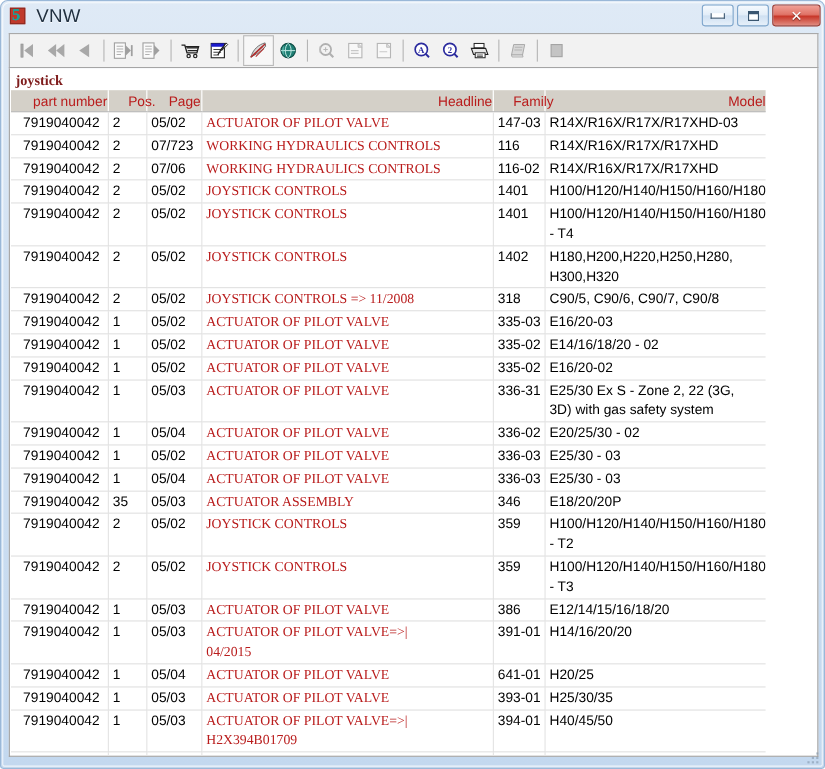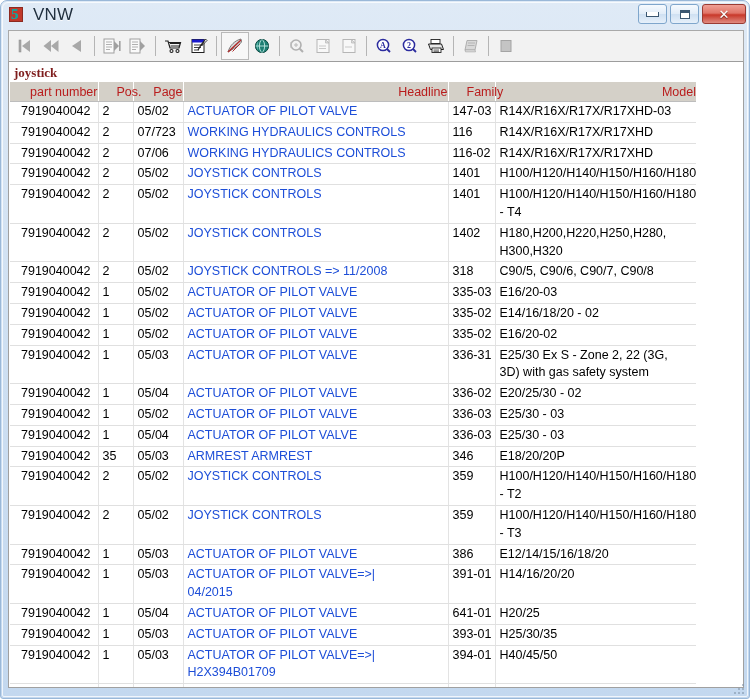--- a/index.html
+++ b/index.html
@@ -136,21 +136,21 @@
     overflow:hidden;
   }
   .grid td:last-child{border-right:none;margin-left:44px;}
   .grid tr td:first-child{border-left:none;padding-left:11px;}
   .c-part{width:88px;}
   .c-pos{width:35px;}
   .c-page{width:50px;}
   .c-head{width:265px;}
   .c-fam{width:47px;}
   .c-model{width:201px;}
-  .headline{color:#1d4ed8;}
+  .headline{color:#b91c1c;font-family:Liberation Serif, serif;}
 
   
   .gripper{
     position:absolute;right:3px;bottom:2px;width:12px;height:12px;opacity:.55;
   }
   .gripper i{position:absolute;width:2px;height:2px;background:#7f93a8;display:block;}
 </style>
 </head>
 <body>
 
@@ -480,21 +480,21 @@
             <td>1</td>
             <td>05/04</td>
             <td class="headline">ACTUATOR OF PILOT VALVE</td>
             <td>336-03</td>
             <td>E25/30 - 03</td>
           </tr>
           <tr>
             <td>7919040042</td>
             <td>35</td>
             <td>05/03</td>
-            <td class="headline">ARMREST ARMREST</td>
+            <td class="headline">ACTUATOR ASSEMBLY</td>
             <td>346</td>
             <td>E18/20/20P</td>
           </tr>
           <tr>
             <td>7919040042</td>
             <td>2</td>
             <td>05/02</td>
             <td class="headline">JOYSTICK CONTROLS</td>
             <td>359</td>
             <td>H100/H120/H140/H150/H160/H180 - T2</td>

